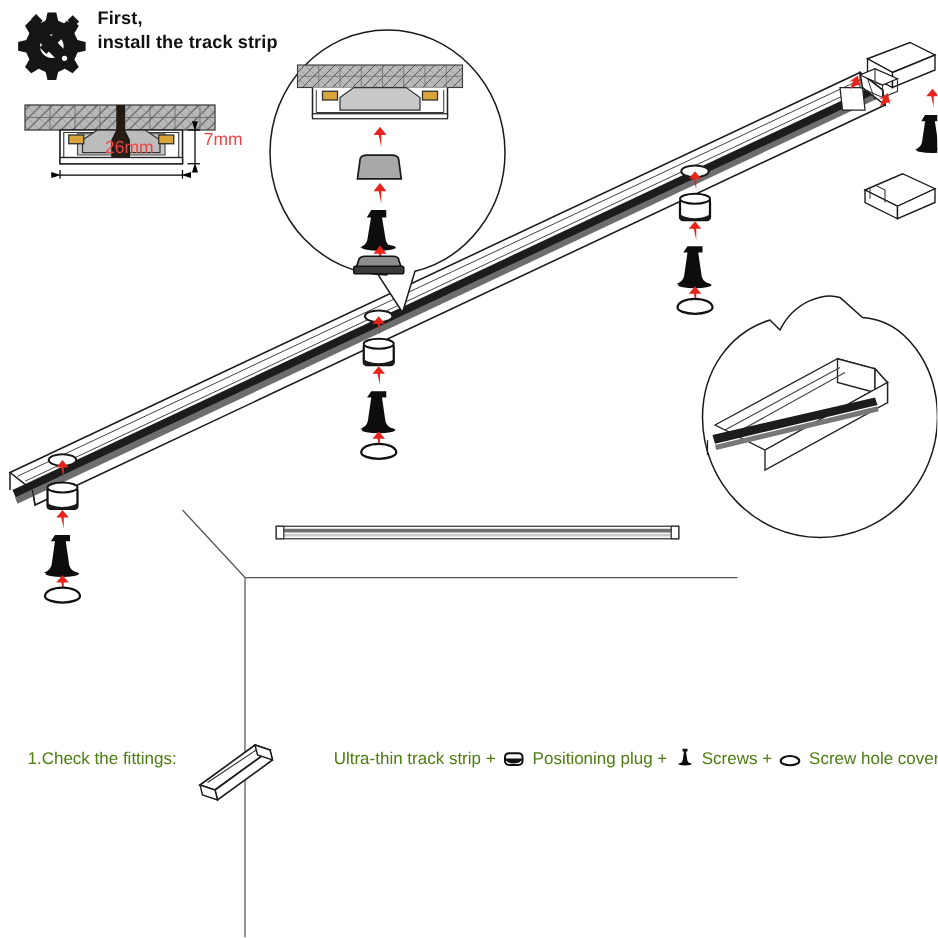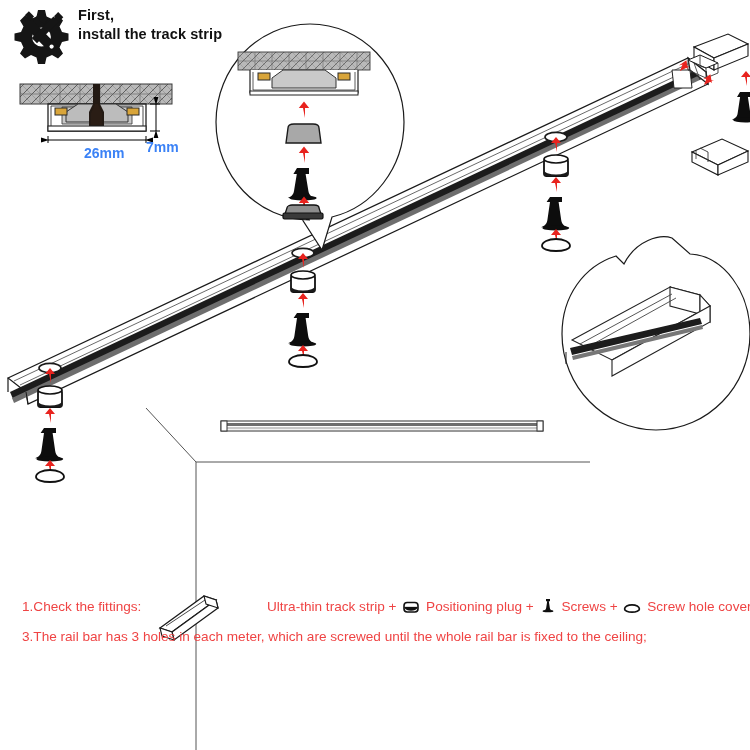--- a/index.html
+++ b/index.html
@@ -27,39 +27,38 @@
     left:78px; top:6px;
     font-size:14.5px;
     font-weight:bold;
     line-height:1.32;
     letter-spacing:.1px;
     white-space:pre-line;
   }
   .dim-label{
     position:absolute;
     font-size:14px;
-    font-weight:bold;
-    color:#3b82f6;
+    font-weight:normal;
+    color:#ef4444;
     white-space:nowrap;
-    margin-top:36px;
   }
   #dim-width{ left:84px; top:109px; }
-  #dim-height{ left:146px; top:103px; }
+  #dim-height{ left:163px; top:103px; }
 
   .steps{
     position:absolute;
     left:22px;
     top:597px;
     width:712px;
   }
   .step{
     font-size:13.6px;
     line-height:1.42;
     margin-bottom:9px;
-    color:#ef4444;
+    color:#4d7c0f;
   }
   .step-legend{
     margin-bottom:11px;
     white-space:nowrap;
     font-size:13.6px;
   }
   .legend-gap{ display:inline-block; width:118px; }
   .legend-ico{
     display:inline-block;
     vertical-align:-3px;
@@ -392,16 +391,15 @@
         <ellipse cx="8" cy="13.2" rx="5.4" ry="1.1" fill="#0d0d0d"></ellipse>
       </svg>
       <span>Screws</span>
       <span>+</span>
       <svg class="legend-ico" width="18" height="11" viewBox="0 0 18 11">
         <path d="M1.6,6 a7.4,4.2 0 0 1 14.8,0 a7.4,3.2 0 0 1 -14.8,0 z" fill="#fff" stroke="#111" stroke-width="1.7"></path>
       </svg>
       <span>Screw hole cover</span>
     </div>
 
-    <div class="step">3.The rail bar has 3 holes in each meter, which are screwed until the whole rail bar is fixed to the ceiling;</div>
   </div>
 
 </div>
 
 </body></html>

